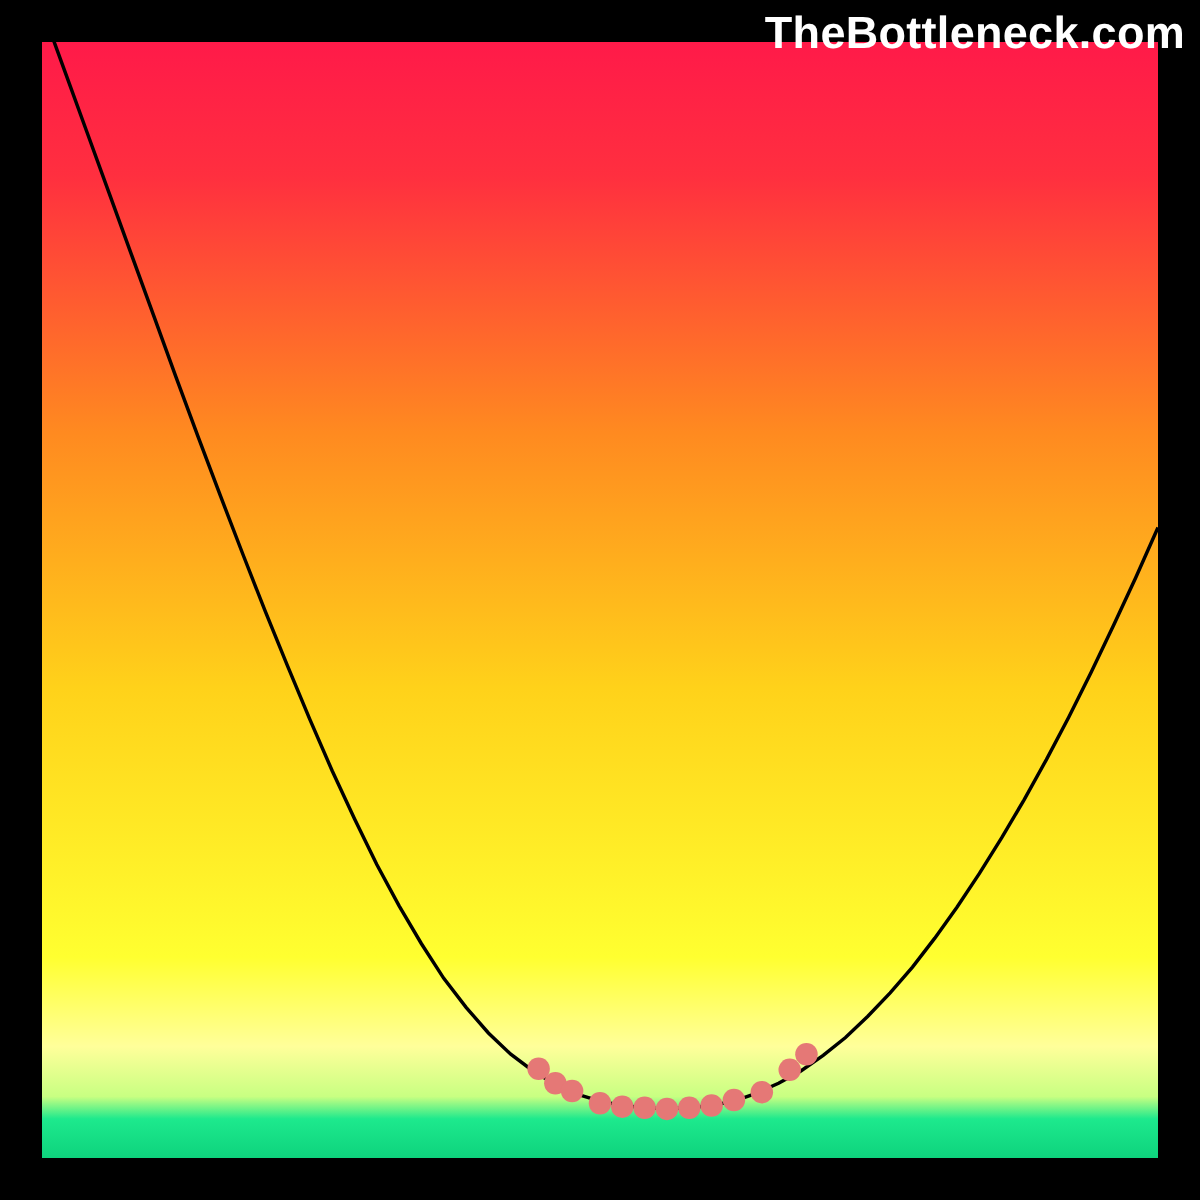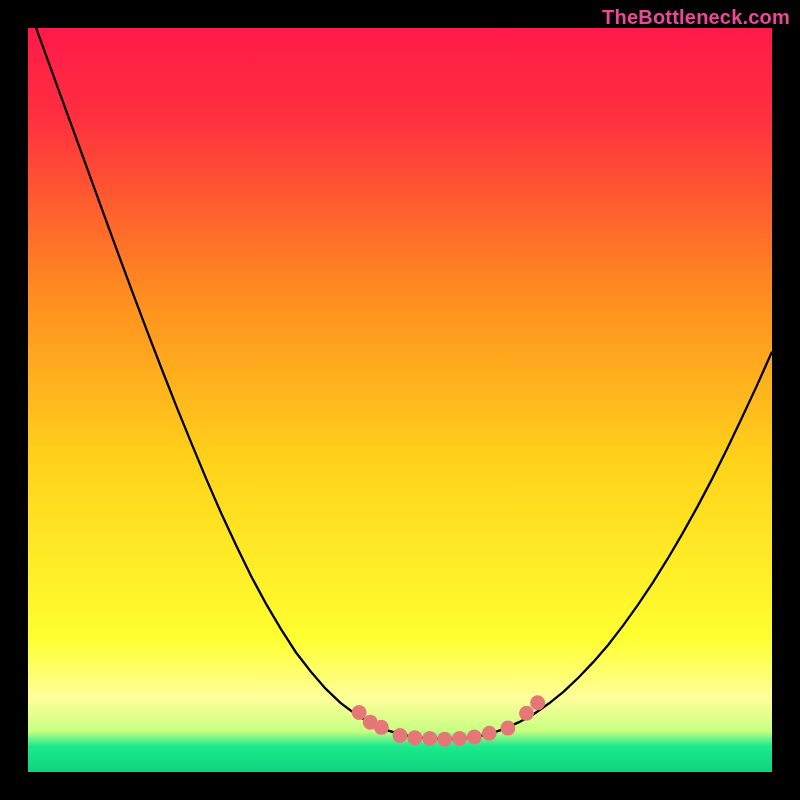--- a/index.html
+++ b/index.html
@@ -17,23 +17,23 @@
     width: 744px;
     height: 744px;
     overflow: hidden;
     border: 0;
   }
   .watermark {
     position: absolute;
     top: 6px;
     right: 10px;
     font-family: Arial, Helvetica, sans-serif;
-    font-size: 20px;
+    font-size: 30px;
     font-weight: 600;
-    color: #ec4899;
+    color: #ffffff;
     letter-spacing: 0.2px;
   }
   svg {
     display: block;
   }
 </style>
 </head>
 <body>
 
 <div class="chart-frame">

